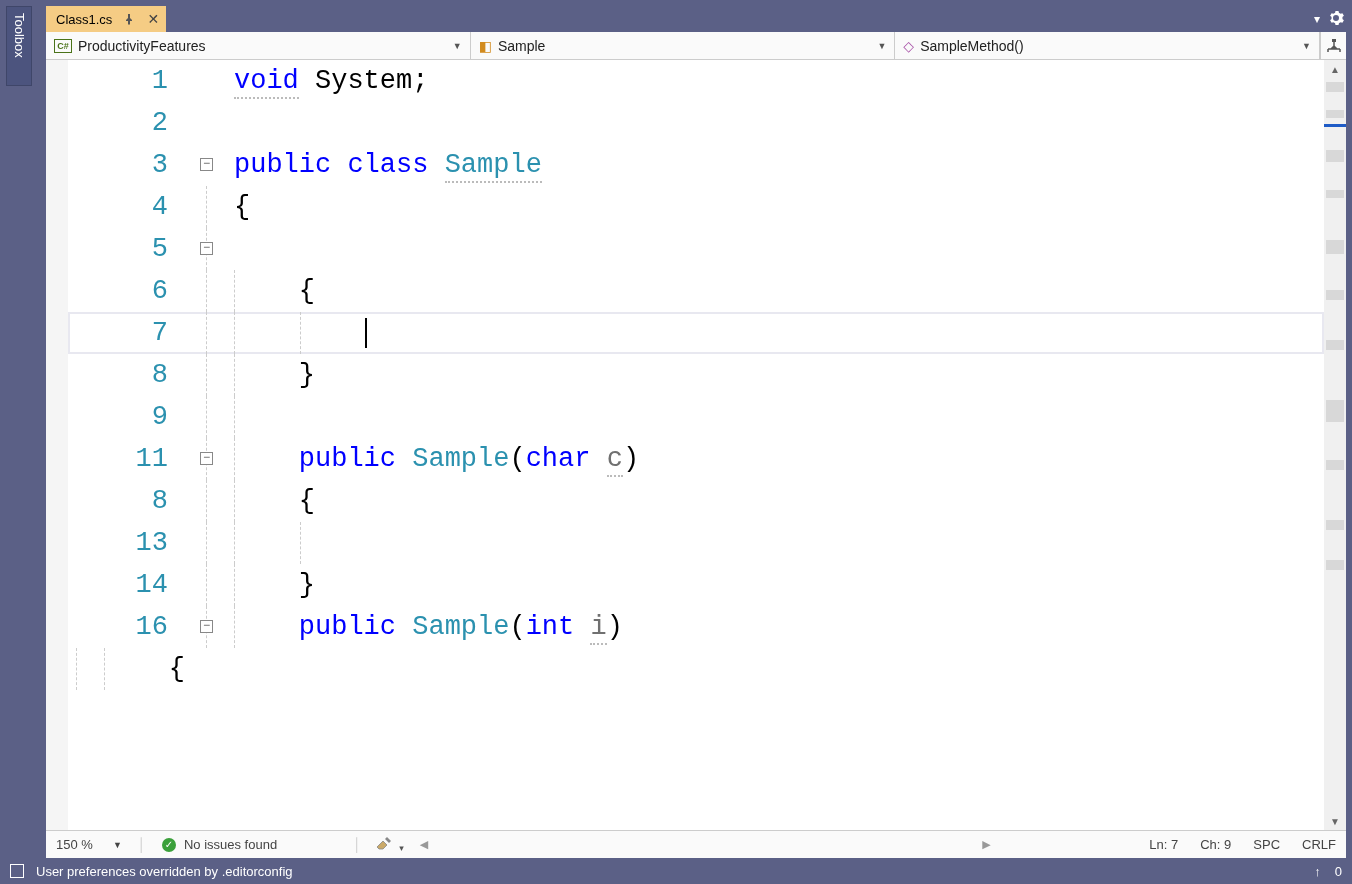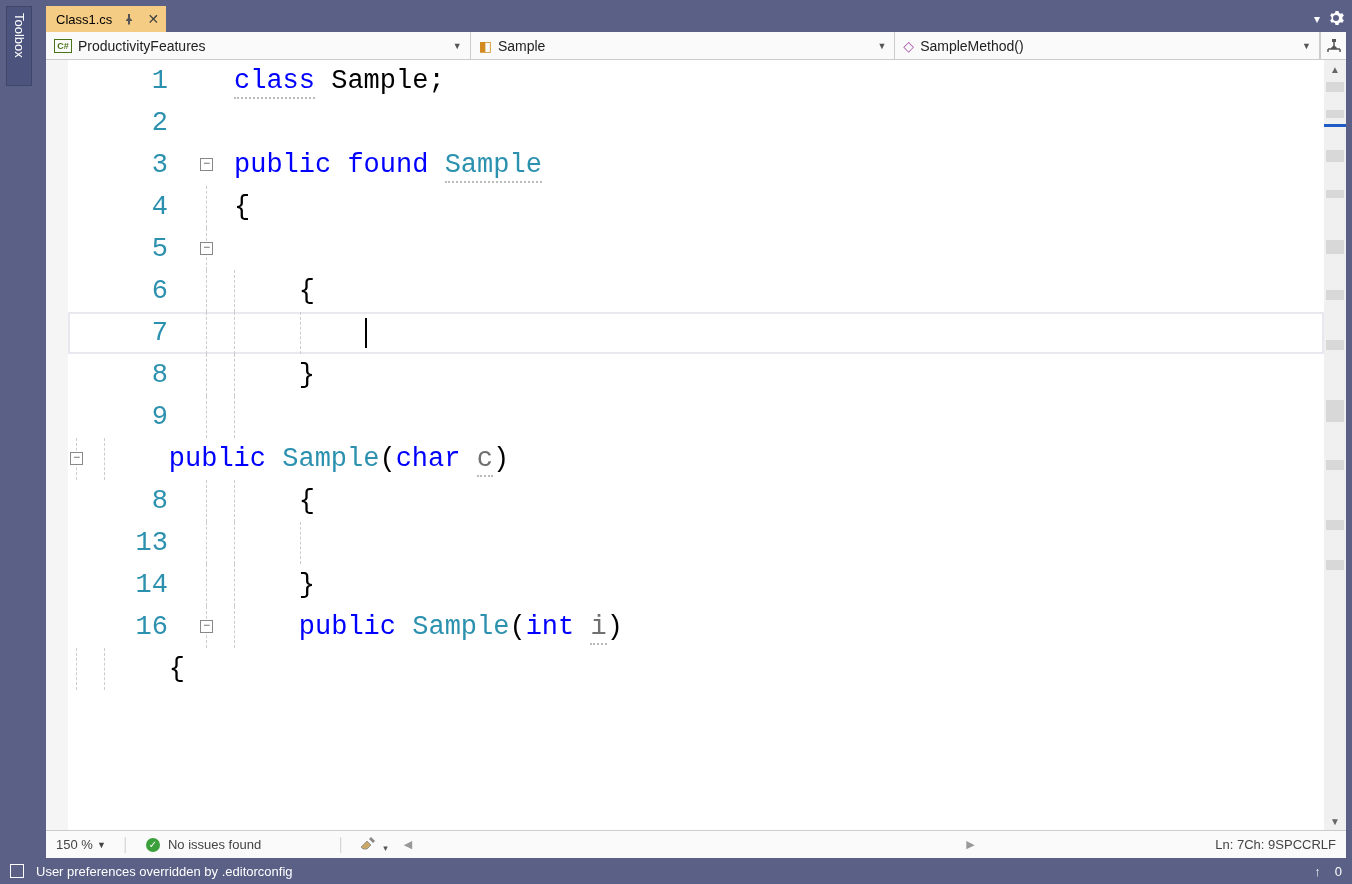--- a/index.html
+++ b/index.html
@@ -225,33 +225,33 @@
   border-top: 1px solid #ccc;
   background: #fafafa;
   display: flex;
   align-items: center;
   padding: 0 10px;
   font-size: 13px;
   gap: 16px;
   color: #444;
 }
 .zoom {
-  display: flex; align-items: center; gap: 4px;
+  display: flex; align-items: center; gap: 20px;
 }
 .check {
   width: 14px; height: 14px;
   border-radius: 50%;
   background: #3ba03b;
   color: #fff;
   font-size: 10px;
   display: flex; align-items: center; justify-content: center;
 }
 .brush { font-size: 14px; }
 .hscroll-arrows { color: #999; font-size: 11px; display: flex; gap: 4px; }
-.es-right { margin-left: auto; display: flex; }
+.es-right { margin-left: auto; display: flex; gap: 22px; }
 
 
 .app-status {
   height: 26px;
   background: #5b6086;
   color: #fff;
   display: flex;
   align-items: center;
   padding: 0 10px;
   gap: 12px;
@@ -318,35 +318,35 @@
     </div>
   </div>
 
   <div class="code-wrap">
     <div class="gutter-strip"></div>
     <div class="code-area">
 
       <div class="code-line">
           <span class="lnum">1</span>
           <span class="outline"></span>
-          <span class="code-txt"><span class="kw dotted">class</span><span> Sample;</span></span>
+          <span class="code-txt"><span class="kw dotted">void</span><span> System;</span></span>
         </div>
 
       <div class="code-line">
           <span class="lnum">2</span>
           <span class="outline"></span>
           <span class="code-txt"></span>
         </div>
 
       <div class="code-line">
           <span class="lnum">3</span>
           <span class="outline">
             <span class="box">−</span>
           </span>
-          <span class="code-txt"><span class="kw">public</span><span class="kw"> found </span><span class="type dotted">Sample</span></span>
+          <span class="code-txt"><span class="kw">public</span><span class="kw"> class </span><span class="type dotted">Sample</span></span>
         </div>
 
       <div class="code-line">
           <span class="lnum">4</span>
           <span class="outline">
             <span class="line"></span>
           </span>
           <span class="code-txt">{</span>
         </div>
 
@@ -386,20 +386,21 @@
       <div class="code-line">
           <span class="lnum">9</span>
           <span class="outline">
             <span class="line"></span>
           </span>
           <span class="code-txt"><span class="indent-guide" style="left:0"></span></span>
         </div>
 
 
       <div class="code-line">
+          <span class="lnum">11</span>
           <span class="outline">
             <span class="line"></span>
             <span class="box">−</span>
           </span>
           <span class="code-txt"><span class="indent-guide" style="left:0"></span>    <span class="kw">public</span><span> </span><span class="type">Sample</span><span>(</span><span class="kw">char</span><span> </span><span class="dotted" style="color:#707070">c</span><span>)</span></span>
         </div>
 
       <div class="code-line">
           <span class="lnum">8</span>
           <span class="outline">

